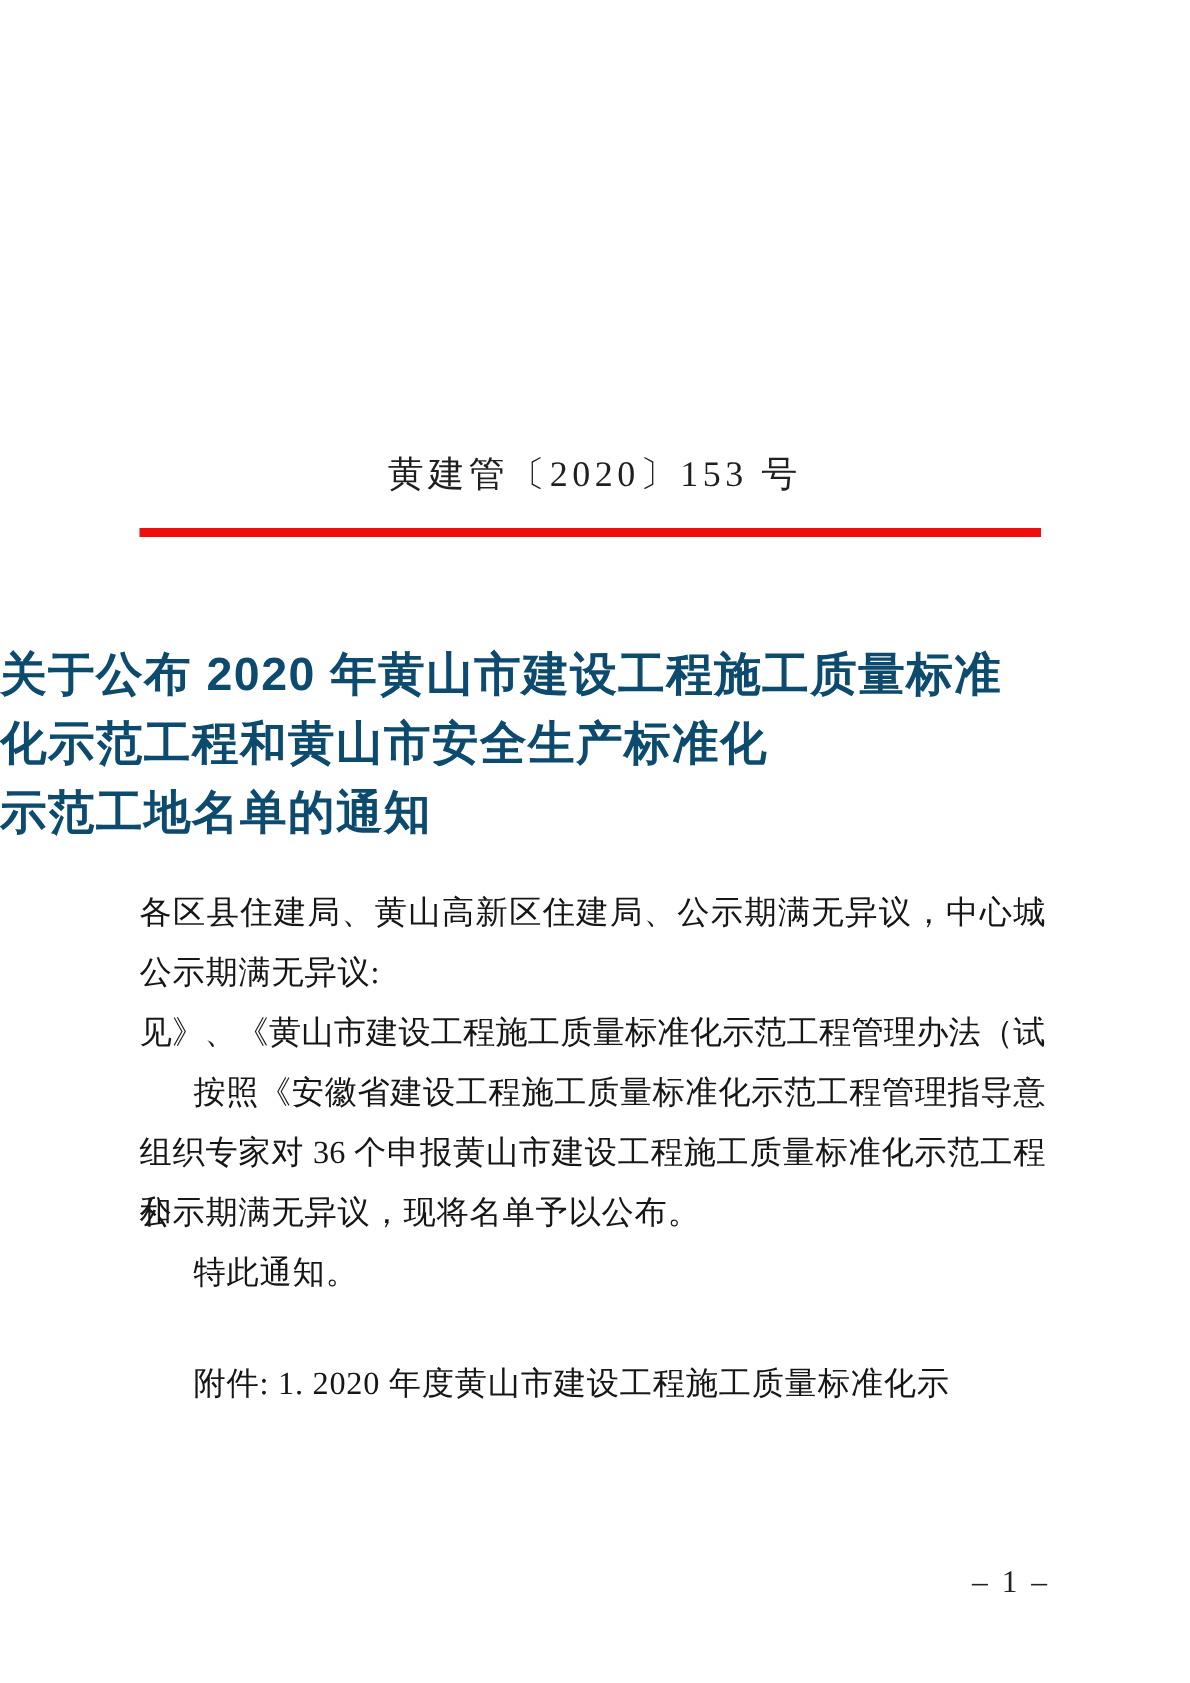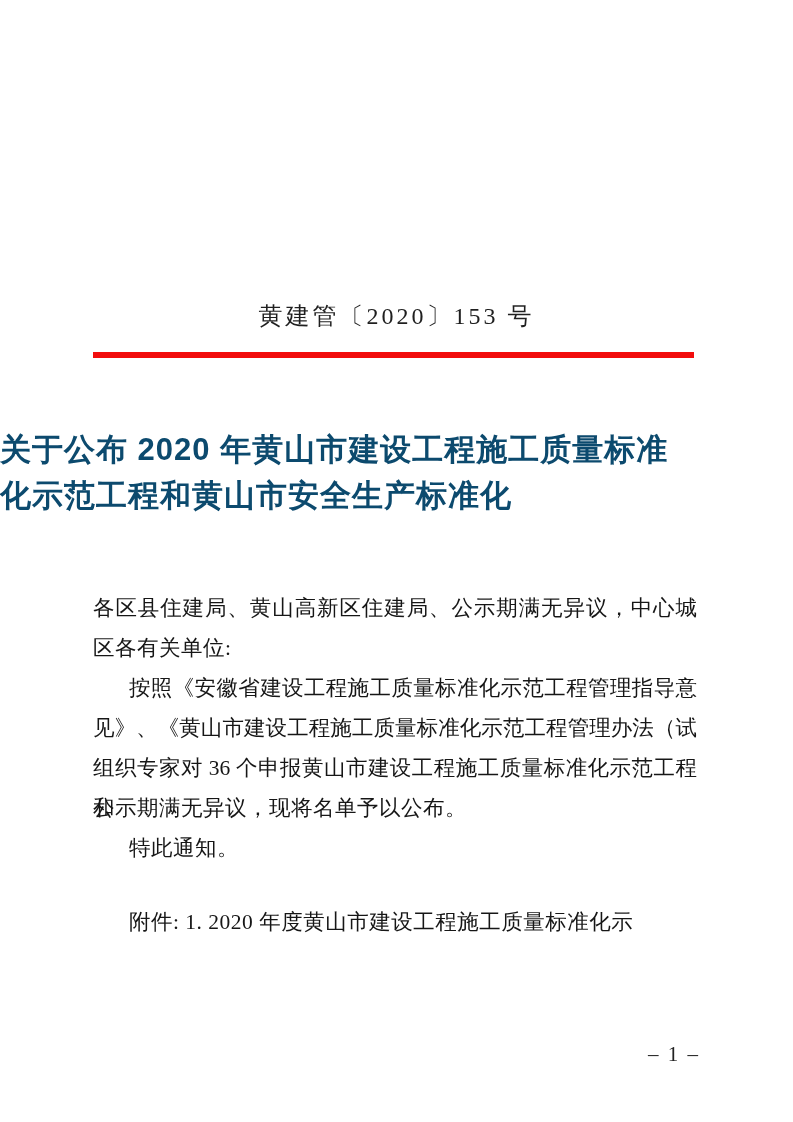--- a/index.html
+++ b/index.html
@@ -45,27 +45,28 @@
 <div class="page">
 
 
   <div class="doc-number">黄建管〔2020〕153 号</div>
 
   <div class="red-rule"></div>
 
   <div class="doc-title">
     <div>关于公布 2020 年黄山市建设工程施工质量标准</div>
     <div>化示范工程和黄山市安全生产标准化</div>
+    <div>示范工地名单的通知</div>
   </div>
 
   <div class="doc-body">
     <div class="line justify">各区县住建局、黄山高新区住建局、公示期满无异议，中心城</div>
-    <div class="line">区各有关单位:</div>
+    <div class="line">公示期满无异议:</div>
+    <div class="line justify">见》、《黄山市建设工程施工质量标准化示范工程管理办法（试</div>
     <div class="line justify indent">按照《安徽省建设工程施工质量标准化示范工程管理指导意</div>
-    <div class="line justify">见》、《黄山市建设工程施工质量标准化示范工程管理办法（试</div>
     <div class="line justify">组织专家对 36 个申报黄山市建设工程施工质量标准化示范工程和</div>
     <div class="line">公示期满无异议，现将名单予以公布。</div>
     <div class="line indent">特此通知。</div>
     <div class="spacer"></div>
     <div class="line indent">附件: 1. 2020 年度黄山市建设工程施工质量标准化示</div>
   </div>
 
   <div class="page-number">– 1 –</div>
 
 </div>

